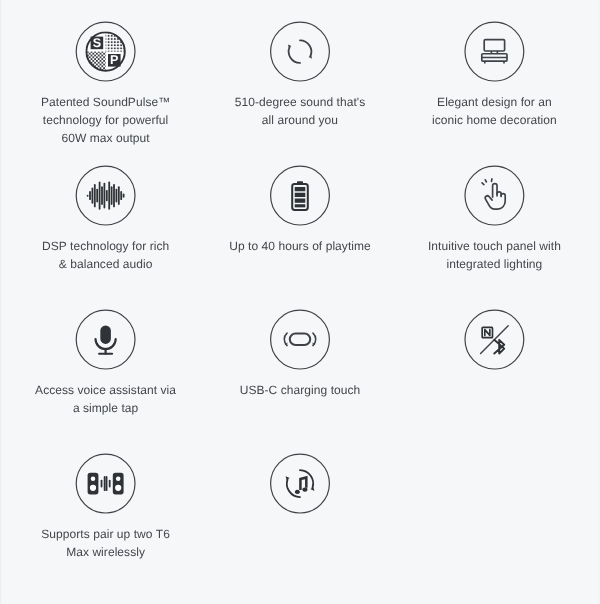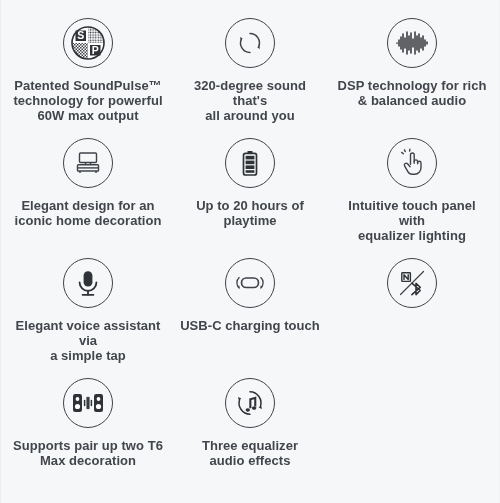--- a/index.html
+++ b/index.html
@@ -47,28 +47,27 @@
     align-items: center;
     justify-content: center;
     box-sizing: border-box;
     flex: 0 0 auto;
   }
   .icon-circle svg {
     display: block;
   }
   .feature-caption {
     margin-top: 10px;
-    font-size: 13px;
+    font-size: 10px;
     line-height: 15px;
     text-align: center;
     color: #42464c;
     letter-spacing: 0.05px;
     max-width: 150px;
     white-space: pre-line;
-    font-weight: bold;
   }
 </style>
 </head>
 <body>
 
 <div id="page">
 
   <div class="feature-grid">
 
     <div class="feature-card">
@@ -109,22 +108,38 @@
       <div class="icon-circle">
         <svg width="30" height="30" viewBox="0 0 30 30">
           <g fill="none" stroke="#3f4349" stroke-width="1.5" stroke-linecap="round">
             <path d="M15 5.6 A9.4 9.4 0 0 1 23.6 18.9"></path>
             <path d="M15 24.4 A9.4 9.4 0 0 1 6.4 11.1"></path>
           </g>
           <path d="M22.2 19.6 l2.2 -1.3 l0.6 2.6 z" fill="#3f4349"></path>
           <path d="M7.8 10.4 l-2.2 1.3 l-0.6 -2.6 z" fill="#3f4349"></path>
         </svg>
       </div>
-      <div class="feature-caption">320-degree sound that's
+      <div class="feature-caption">510-degree sound that's
 all around you</div>
+    </div>
+
+    <div class="feature-card">
+      <div class="icon-circle">
+        <svg width="30" height="30" viewBox="0 0 30 30">
+          <g fill="none" stroke="#3f4349" stroke-width="1.4" stroke-linejoin="round">
+            <rect x="6.5" y="5" width="17" height="9.5" rx="1"></rect>
+            <path d="M12.5 14.5 v2.3 M17.5 14.5 v2.3"></path>
+            <rect x="4.5" y="16.8" width="21" height="6.2" rx="0.8"></rect>
+            <path d="M4.5 19.9 h21"></path>
+            <path d="M7 23 v2 M23 23 v2"></path>
+          </g>
+        </svg>
+      </div>
+      <div class="feature-caption">Elegant design for an
+iconic home decoration</div>
     </div>
 
     <div class="feature-card">
       <div class="icon-circle">
         <svg width="34" height="26" viewBox="0 0 34 26">
           <g stroke="#2f3237" stroke-width="1.5" stroke-linecap="round">
             <path d="M2 13 v0.2"></path>
             <path d="M4 10 v6"></path>
             <path d="M6 7 v12"></path>
             <path d="M8 4 v18"></path>
@@ -143,73 +158,57 @@
           </g>
         </svg>
       </div>
       <div class="feature-caption">DSP technology for rich
 &amp; balanced audio</div>
     </div>
 
     <div class="feature-card">
       <div class="icon-circle">
         <svg width="30" height="30" viewBox="0 0 30 30">
-          <g fill="none" stroke="#3f4349" stroke-width="1.4" stroke-linejoin="round">
-            <rect x="6.5" y="5" width="17" height="9.5" rx="1"></rect>
-            <path d="M12.5 14.5 v2.3 M17.5 14.5 v2.3"></path>
-            <rect x="4.5" y="16.8" width="21" height="6.2" rx="0.8"></rect>
-            <path d="M4.5 19.9 h21"></path>
-            <path d="M7 23 v2 M23 23 v2"></path>
-          </g>
-        </svg>
-      </div>
-      <div class="feature-caption">Elegant design for an
-iconic home decoration</div>
-    </div>
-
-    <div class="feature-card">
-      <div class="icon-circle">
-        <svg width="30" height="30" viewBox="0 0 30 30">
           <rect x="12.5" y="3" width="5" height="2.4" rx="0.6" fill="#2f3237"></rect>
           <rect x="8.5" y="5.4" width="13" height="21.6" rx="2" fill="none" stroke="#2f3237" stroke-width="1.7"></rect>
           <rect x="10.6" y="7.8" width="8.8" height="3.6" fill="#2f3237"></rect>
           <rect x="10.6" y="12.6" width="8.8" height="3.6" fill="#2f3237"></rect>
           <rect x="10.6" y="17.4" width="8.8" height="3.6" fill="#2f3237"></rect>
           <rect x="10.6" y="22.2" width="8.8" height="2.6" fill="#2f3237"></rect>
         </svg>
       </div>
-      <div class="feature-caption">Up to 20 hours of playtime</div>
+      <div class="feature-caption">Up to 40 hours of playtime</div>
     </div>
 
     <div class="feature-card">
       <div class="icon-circle">
         <svg width="30" height="30" viewBox="0 0 30 30">
           <g fill="none" stroke="#3f4349" stroke-width="1.4" stroke-linecap="round" stroke-linejoin="round">
             <path d="M13.5 16.2 V6.8 a1.85 1.85 0 0 1 3.7 0 v8.4"></path>
             <path d="M17.2 13.6 a1.7 1.7 0 0 1 3.4 0 v2.1"></path>
             <path d="M20.6 15 a1.7 1.7 0 0 1 3.4 0 v4.6 c0 3.6 -2.6 6.6 -6.4 6.6 h-2.3 c-2.3 0 -3.6 -1.1 -4.6 -2.9 l-3.1 -5.4 a1.8 1.8 0 0 1 2.9 -2.1 l2.6 3"></path>
             <path d="M6.3 5.8 l-1.6 -1.4 M12.6 3.1 l0.3 -2 M8.3 3.6 l-0.9 -1.8"></path>
           </g>
         </svg>
       </div>
       <div class="feature-caption">Intuitive touch panel with
-equalizer lighting</div>
+integrated lighting</div>
     </div>
 
 
     <div class="feature-card">
       <div class="icon-circle">
         <svg width="30" height="30" viewBox="0 0 30 30">
           <rect x="10.6" y="3.2" width="8.8" height="15.4" rx="4.4" fill="#2f3237"></rect>
           <path d="M6.6 14.5 a8.4 8.4 0 0 0 16.8 0" fill="none" stroke="#2f3237" stroke-width="1.8" stroke-linecap="round"></path>
           <path d="M15 22.6 v4.1" stroke="#2f3237" stroke-width="1.8" stroke-linecap="round"></path>
           <path d="M9.6 26.8 h10.8" stroke="#2f3237" stroke-width="1.8" stroke-linecap="round"></path>
         </svg>
       </div>
-      <div class="feature-caption">Elegant voice assistant via
+      <div class="feature-caption">Access voice assistant via
 a simple tap</div>
     </div>
 
     <div class="feature-card">
       <div class="icon-circle">
         <svg width="34" height="26" viewBox="0 0 34 26">
           <rect x="8.5" y="8" width="17" height="9.5" rx="4.75" fill="none" stroke="#3f4349" stroke-width="1.7"></rect>
           <g fill="none" stroke="#3f4349" stroke-width="1.3" stroke-linecap="round">
             <path d="M6.2 7.6 A7 7 0 0 0 6.2 18"></path>
             <path d="M27.8 7.6 A7 7 0 0 1 27.8 18"></path>
@@ -245,37 +244,35 @@
           <circle cx="28.5" cy="15.5" r="2.6" fill="#ffffff"></circle>
           <g stroke="#2f3237" stroke-width="1.5" stroke-linecap="round">
             <path d="M14.6 9.5 v5"></path>
             <path d="M17.2 6.5 v11"></path>
             <path d="M18.8 6.5 v11"></path>
             <path d="M21.4 9.5 v5"></path>
           </g>
         </svg>
       </div>
       <div class="feature-caption">Supports pair up two T6
-Max decoration</div>
+Max wirelessly</div>
     </div>
 
     <div class="feature-card">
       <div class="icon-circle">
         <svg width="32" height="32" viewBox="0 0 32 32">
           <g fill="none" stroke="#2f3237" stroke-width="1.5" stroke-linecap="round">
             <path d="M16 4.8 A11.2 11.2 0 0 1 26.4 19.5"></path>
             <path d="M16 27.2 A11.2 11.2 0 0 1 5.6 12.5"></path>
           </g>
           <path d="M24.6 20.6 l2.6 -1.6 l0.8 3.1 z" fill="#2f3237"></path>
           <path d="M7.4 11.4 l-2.6 1.6 l-0.8 -3.1 z" fill="#2f3237"></path>
           <g fill="#2f3237">
             <path d="M13.8 21.2 a2.15 1.75 0 1 0 0.01 0 Z"></path>
             <path d="M20.1 19.3 a2.15 1.75 0 1 0 0.01 0 Z"></path>
             <path d="M15.3 21.3 V11.4 l7.0 -1.9 v9.9 h-2.1 V12.3 l-2.8 0.75 v8.25 z"></path>
           </g>
         </svg>
       </div>
-      <div class="feature-caption">Three equalizer
-audio effects</div>
     </div>
 
   </div>
 </div>
 
 </body></html>

